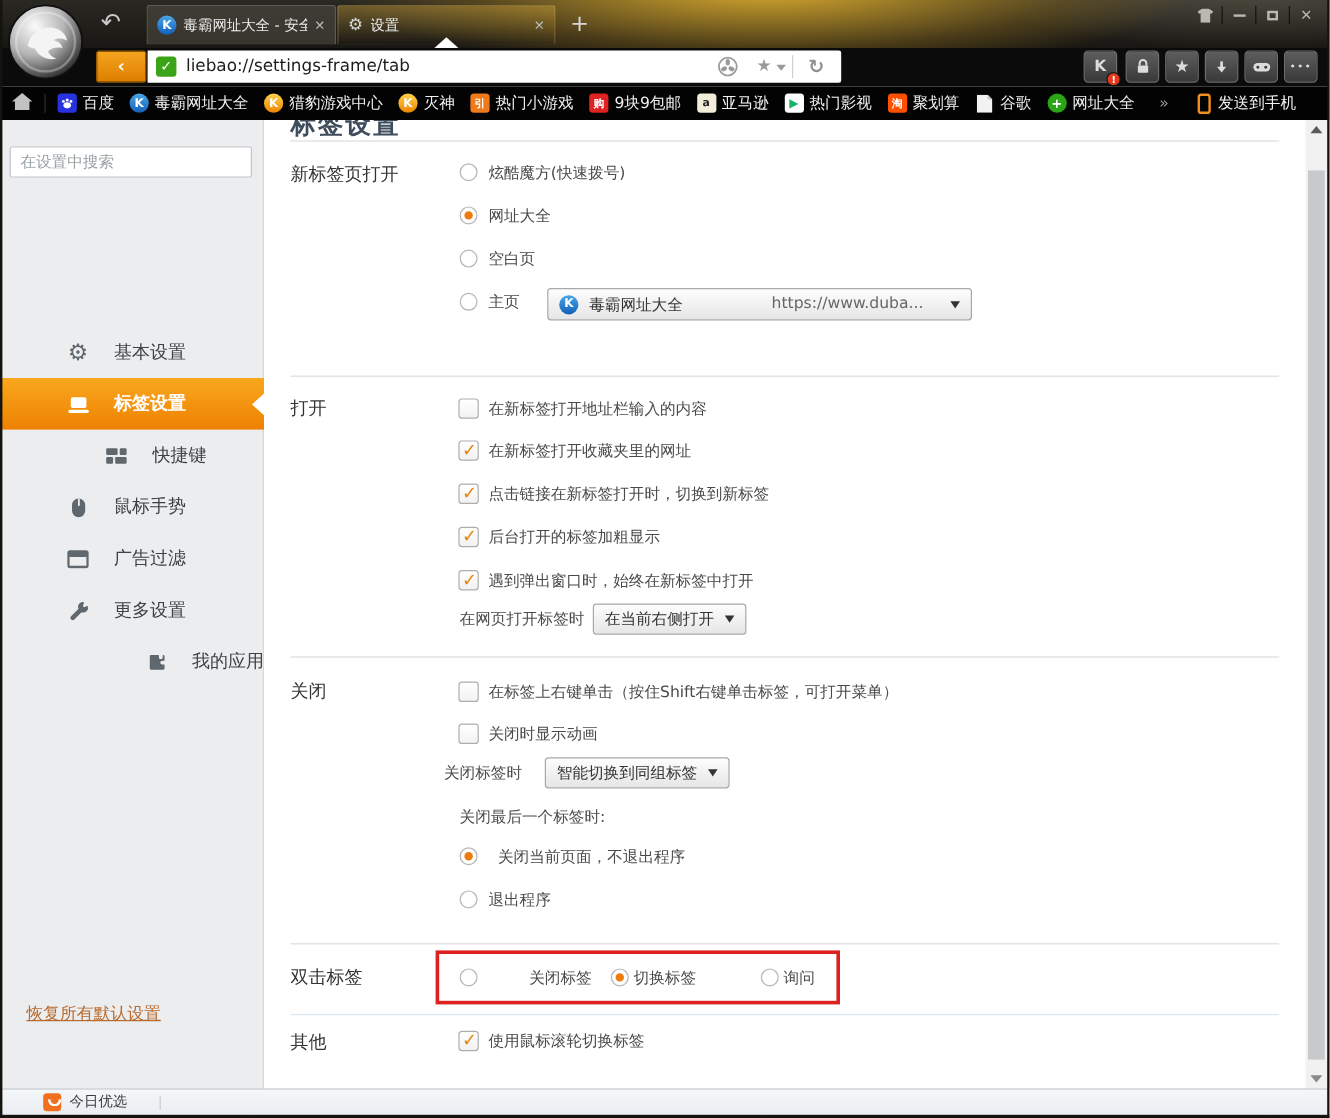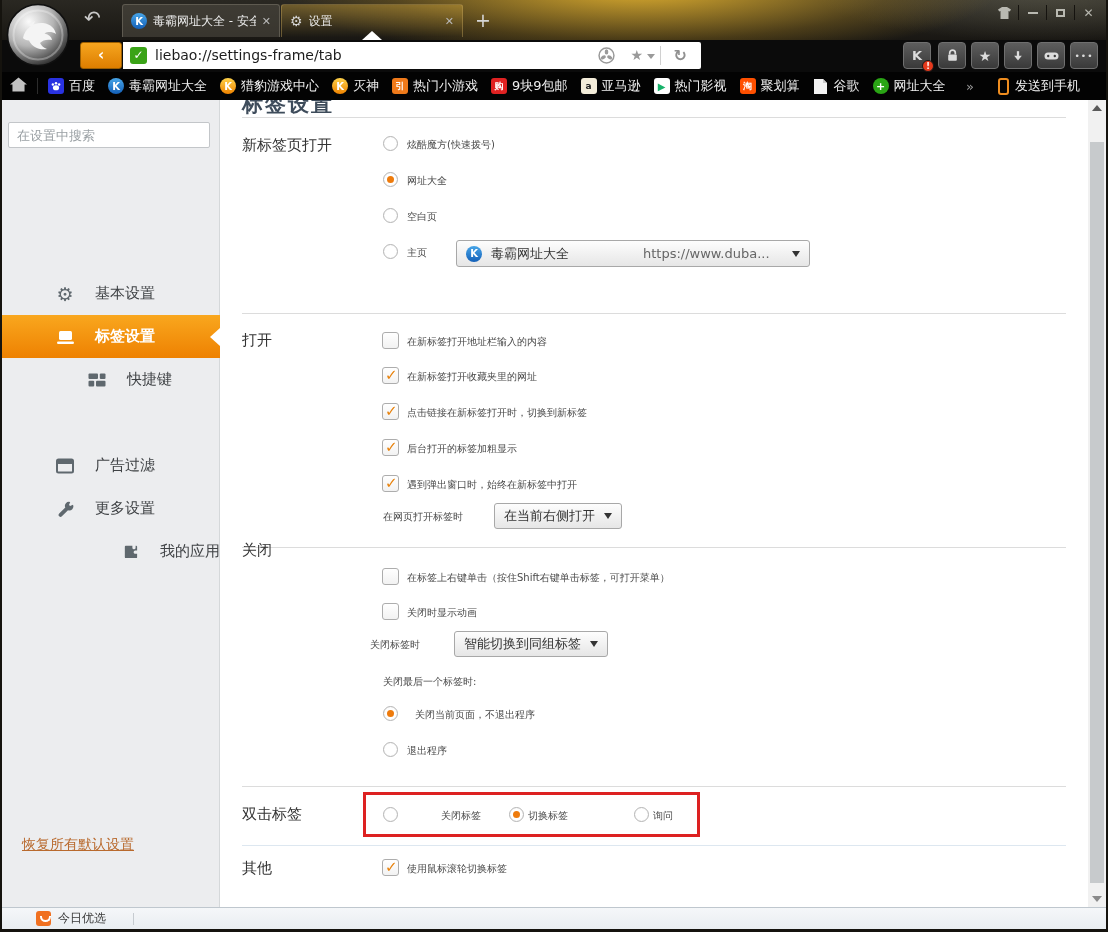--- a/index.html
+++ b/index.html
@@ -78,21 +78,21 @@
   .sbitem.sel .sblabel{color:#fff;font-weight:bold;}
   .sbitem.sel .sbicon{color:#fff;}
   #sb-notch{position:absolute;right:0;top:13px;width:0;height:0;border-top:9px solid transparent;border-bottom:9px solid transparent;border-right:10px solid #fff;}
   #restore-link{left:22px;top:736px;font-size:14px;color:#b96a2e;text-decoration:underline;}
 
   
   #content{left:220px;top:100px;width:868px;height:807px;background:#fff;overflow:hidden;}
   #page-title{left:22px;top:-10px;font-size:21px;font-weight:bold;color:#3e4c5b;letter-spacing:2px;}
   .rule{left:22px;width:824px;height:0;border-top:1px solid #dcdcdc;}
   .seclabel{left:22px;font-size:15px;color:#333;}
-  .opttext{font-size:10px;color:#4a4a4a;line-height:16px;}
+  .opttext{font-size:13px;color:#4a4a4a;line-height:16px;}
   .radio{width:15px;height:15px;border:1px solid #b5b5b5;border-radius:50%;background:radial-gradient(#fff 55%,#ececec);}
   .radio.sel::after{content:"";display:block;width:7px;height:7px;border-radius:50%;background:#ee7b0c;margin:3px 0 0 3px;}
   .cbox{width:17px;height:17px;border:1px solid #adadad;border-radius:3px;background:linear-gradient(#fff,#f2f2f2);}
   .cbox.on::after{content:"✓";display:block;color:#e8820c;font-weight:bold;font-size:15px;line-height:14px;margin-left:2px;}
   .dd{height:26px;background:linear-gradient(#fdfdfd,#e6e6e6);border:1px solid #a8a8a8;border-radius:3px;display:flex;align-items:center;padding:0 9px;font-size:13px;color:#333;}
   .ddchev{width:0;height:0;border-left:4.5px solid transparent;border-right:4.5px solid transparent;border-top:6px solid #333;margin-left:9px;}
   #homedd{left:236px;top:140px;width:354px;height:27px;}
   #homedd .name{margin-left:9px;color:#333;}
   #homedd .url{color:#666;margin-left:74px;}
   #homedd .ddchev{margin-left:auto;}
@@ -333,20 +333,29 @@
             <g fill="#5f686e">
               <rect x="0.5" y="2.5" width="9.5" height="5.6" rx="1"></rect>
               <rect x="11.8" y="2.5" width="5.7" height="5.6" rx="1"></rect>
               <rect x="0.5" y="9.8" width="5.7" height="5.6" rx="1"></rect>
               <rect x="8" y="9.8" width="9.5" height="5.6" rx="1"></rect>
             </g>
           </svg>
       </span>
       <span class="sblabel">快捷键</span>
     </div>
+    <div class="sbitem abs" style="top:301px;">
+      <span class="sbicon">
+        <svg width="18" height="18" viewBox="0 0 18 18">
+            <rect x="4" y="1.5" width="11" height="15.5" rx="5.5" fill="#5f686e"></rect>
+            <rect x="9" y="1.5" width="1.5" height="6" fill="#ecedef"></rect>
+          </svg>
+      </span>
+      <span class="sblabel">鼠标手势</span>
+    </div>
     <div class="sbitem abs" style="top:344px;">
       <span class="sbicon">
         <svg width="18" height="16" viewBox="0 0 18 16">
             <rect x="1" y="1.5" width="16" height="13" rx="1.5" fill="none" stroke="#5f686e" stroke-width="2"></rect>
             <rect x="1" y="1.5" width="16" height="4.6" rx="1.5" fill="#5f686e"></rect>
           </svg>
       </span>
       <span class="sblabel">广告过滤</span>
     </div>
     <div class="sbitem abs" style="top:387px;">
@@ -403,21 +412,21 @@
     <span class="cbox on abs" style="left:162px;top:375px;"></span>
     <span class="opttext abs" style="left:187px;top:377px;">遇到弹出窗口时，始终在新标签中打开</span>
     <span class="opttext abs" style="left:163px;top:409px;">在网页打开标签时</span>
     <div class="dd abs" style="left:274px;top:403px;">
       <span>在当前右侧打开</span>
       <span class="ddchev"></span>
     </div>
 
     <div class="rule abs" style="top:447px;"></div>
 
-    <div class="seclabel abs" style="top:441px;">关闭</div>
+    <div class="seclabel abs" style="top:467px;">关闭</div>
     <span class="cbox abs" style="left:162px;top:468px;"></span>
     <span class="opttext abs" style="left:187px;top:470px;text-align:right;">在标签上右键单击（按住Shift右键单击标签，可打开菜单）</span>
     <span class="cbox abs" style="left:162px;top:503px;"></span>
     <span class="opttext abs" style="left:187px;top:505px;">关闭时显示动画</span>
     <span class="opttext abs" style="left:150px;top:537px;">关闭标签时</span>
     <div class="dd abs" style="left:234px;top:531px;">
       <span>智能切换到同组标签</span>
       <span class="ddchev"></span>
     </div>
     <span class="opttext abs" style="left:163px;top:574px;">关闭最后一个标签时:</span>

